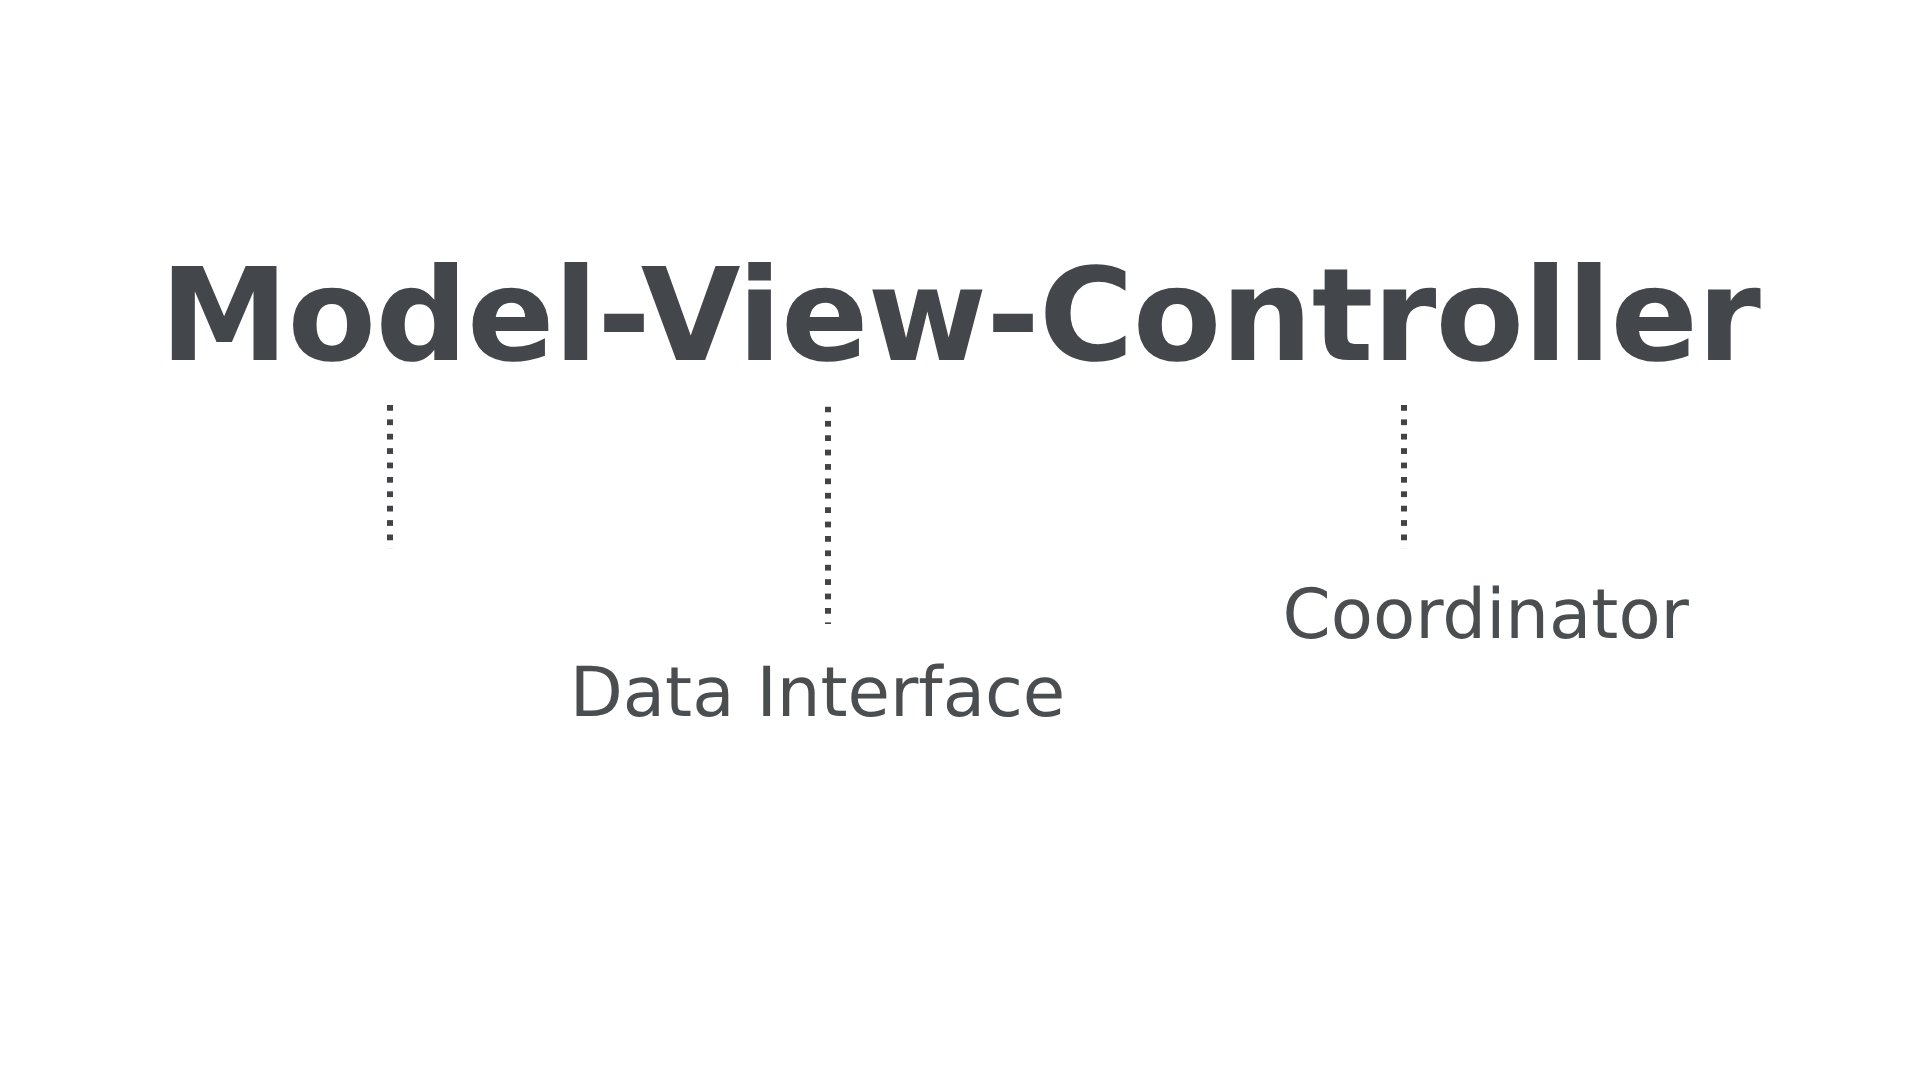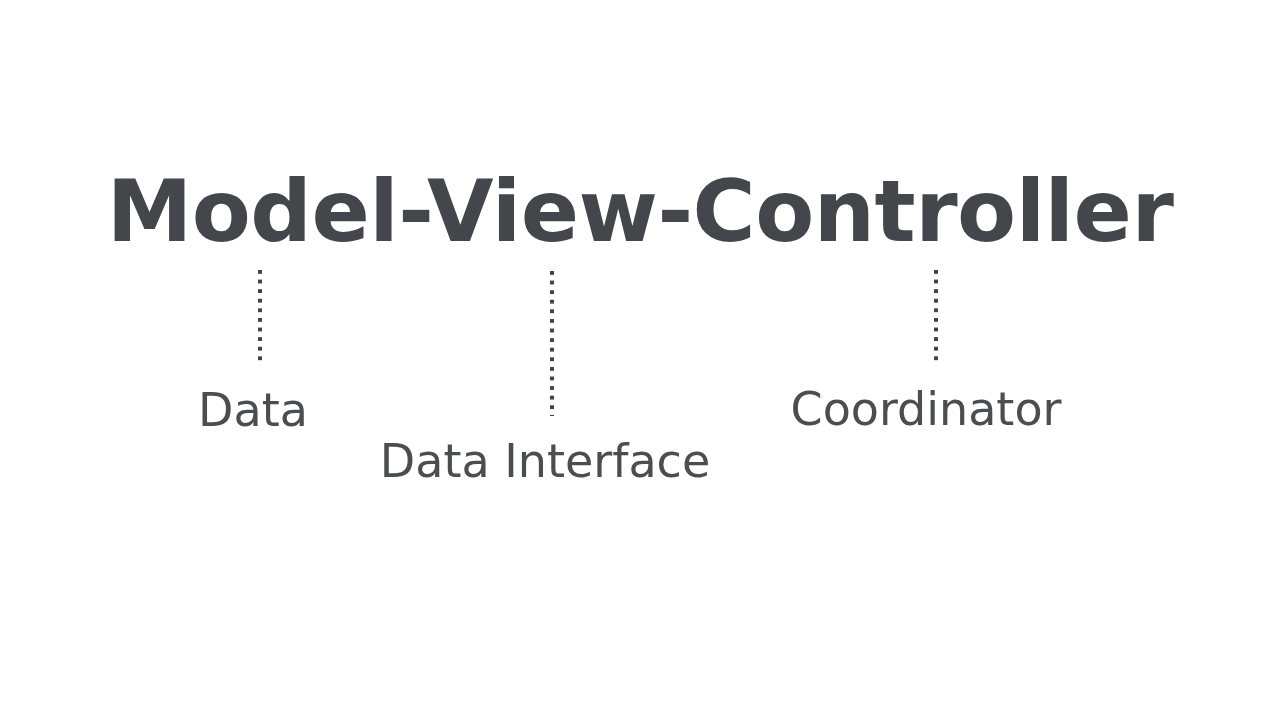--- a/index.html
+++ b/index.html
@@ -85,34 +85,34 @@
   }
   .label-ui {
     left: 345px;
     top: 438px;
     width: 400px;
   }
   .label-coordinator {
     left: 726px;
     top: 386px;
     width: 400px;
+    text-align: right;
   }
 </style>
 </head>
 <body>
 
 <div class="slide">
 
   <div class="title">Model-View-Controller</div>
 
   <div class="connector connector-model"></div>
 
   <div class="connector connector-view"></div>
 
   <div class="connector connector-controller"></div>
 
-  <div class="leaf-label label-data">Data</div>
 
   <div class="leaf-label label-ui">Data Interface</div>
 
   <div class="leaf-label label-coordinator">Coordinator</div>
 
 </div>
 
 </body></html>

